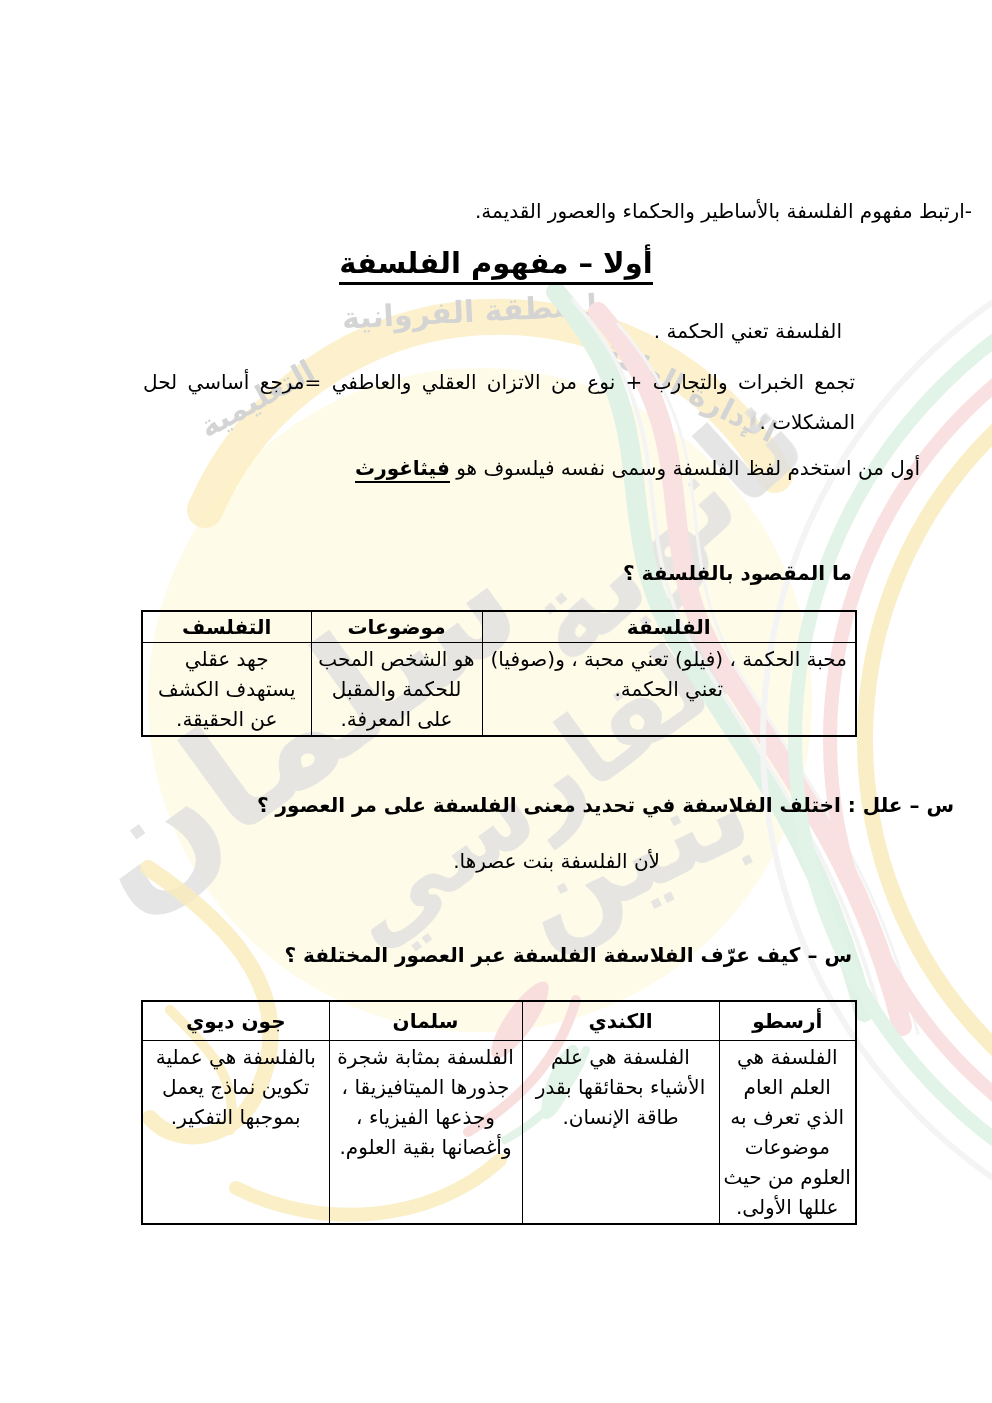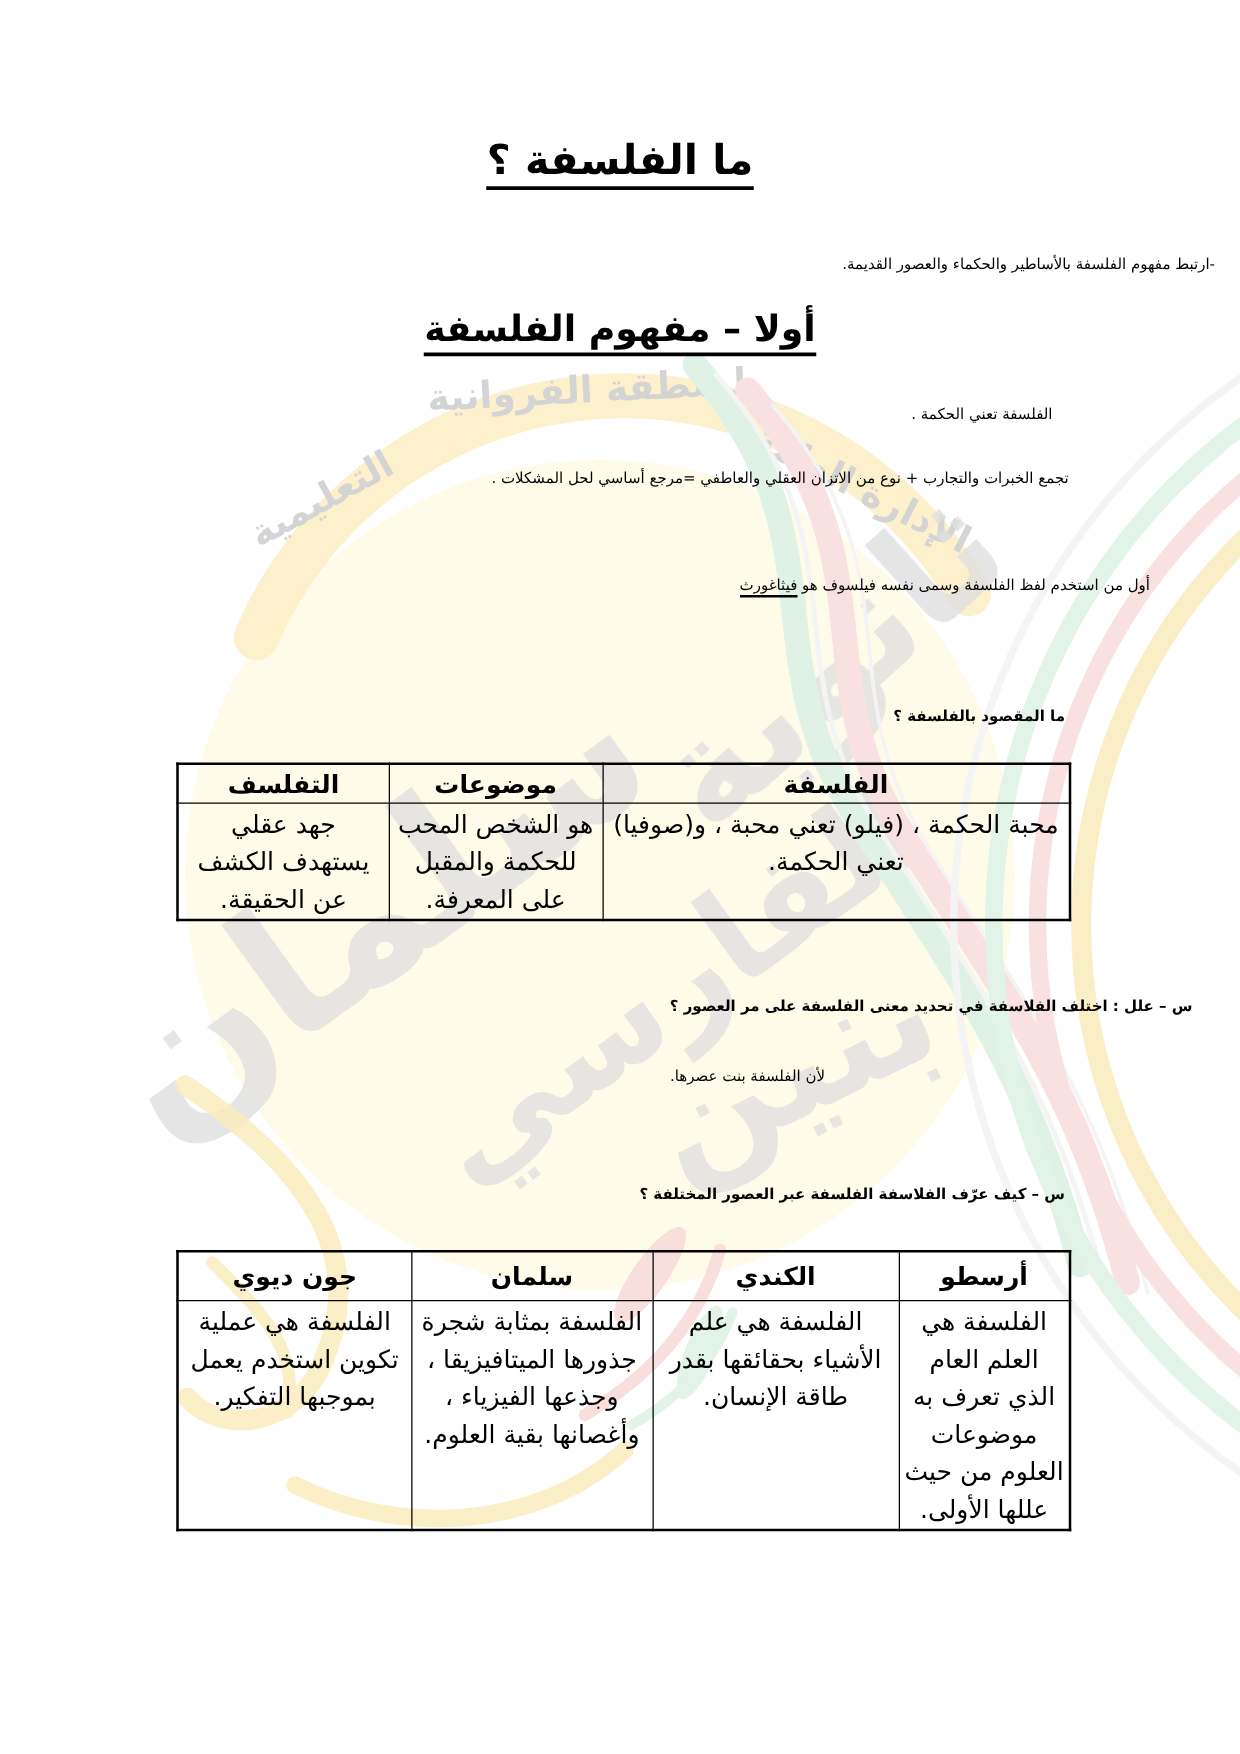--- a/index.html
+++ b/index.html
@@ -14,28 +14,28 @@
     color:#000;
   }
   .layer{position:absolute;inset:0;}
   #watermark{z-index:0;pointer-events:none;}
   #content{z-index:1;}
   .abs{position:absolute;direction:rtl;white-space:nowrap;}
   .center{left:0;right:0;text-align:center;}
   .title{font-size:33px;font-weight:bold;}
   .title .ul, .h2 .ul{border-bottom:3px solid #000;padding-bottom:2px;display:inline-block;}
   .h2{font-size:29px;font-weight:bold;}
-  .body-text{font-size:12px;line-height:30px;}
+  .body-text{font-size:20px;line-height:30px;}
   .bold{font-weight:bold;}
   .justify{
     white-space:normal;
     text-align:justify;
     line-height:40px;
   }
-  .pyth{font-weight:normal;border-bottom:2.5px solid #000;padding-bottom:1px;margin-left:48px;}
+  .pyth{font-weight:bold;border-bottom:2.5px solid #000;padding-bottom:1px;margin-left:48px;}
   table.doc{
     position:absolute;
     border-collapse:collapse;
     table-layout:fixed;
     direction:rtl;
     background:transparent;
     border:2px solid #000;
   }
   table.doc th, table.doc td{
     border:1px solid #000;
@@ -98,23 +98,20 @@
         <ellipse cx="520" cy="1020" rx="14" ry="46" fill="#F3BCBC" transform="rotate(35 520 1020)"></ellipse>
         <ellipse cx="560" cy="1082" rx="12" ry="40" fill="#C4E6CE" transform="rotate(22 560 1082)"></ellipse>
         <path d="M 468 1132 C 518 1102, 558 1062, 576 1000" fill="none" stroke="#F3BCBC" stroke-width="10" stroke-linecap="round"></path>
         <path d="M 505 1140 C 545 1118, 572 1088, 586 1050" fill="none" stroke="#C4E6CE" stroke-width="8" stroke-linecap="round"></path>
       </g>
     </g>
   </svg>
 
   <div id="content" class="layer">
 
-    <div class="abs center title" style="top:108px;">
-      <span class="ul">ما الفلسفة ؟</span>
-    </div>
 
     <div class="abs body-text" style="top:196px;right:20px;">-ارتبط مفهوم الفلسفة بالأساطير والحكماء والعصور القديمة.</div>
 
     <div class="abs center h2" style="top:246px;">
       <span class="ul">أولا – مفهوم الفلسفة</span>
     </div>
 
     <div class="abs body-text justify" style="top:362px;right:137px;width:712px;">تجمع الخبرات والتجارب + نوع من الاتزان العقلي والعاطفي =مرجع أساسي لحل المشكلات .</div>
 
     <div class="abs body-text" style="top:316px;right:150px;">الفلسفة تعني الحكمة .</div>
@@ -162,20 +159,20 @@
           <tr>
         <th style="line-height:36px;">أرسطو</th>
         <th style="line-height:36px;">الكندي</th>
         <th style="line-height:36px;">سلمان</th>
         <th style="line-height:36px;">جون ديوي</th>
       </tr>
       <tr style="height:172px;">
         <td>الفلسفة هي العلم العام الذي تعرف به موضوعات العلوم من حيث عللها الأولى.</td>
         <td>الفلسفة هي علم الأشياء بحقائقها بقدر طاقة الإنسان.</td>
         <td>الفلسفة بمثابة شجرة جذورها الميتافيزيقا ، وجذعها الفيزياء ، وأغصانها بقية العلوم.</td>
-        <td>الفلسفة هي عملية تكوين استخدم يعمل بموجبها التفكير.</td>
+        <td>بالفلسفة هي عملية تكوين نماذج يعمل بموجبها التفكير.</td>
       </tr>
     </tbody>
       </table>
 
 
   </div>
 </div>
 
 </body></html>

